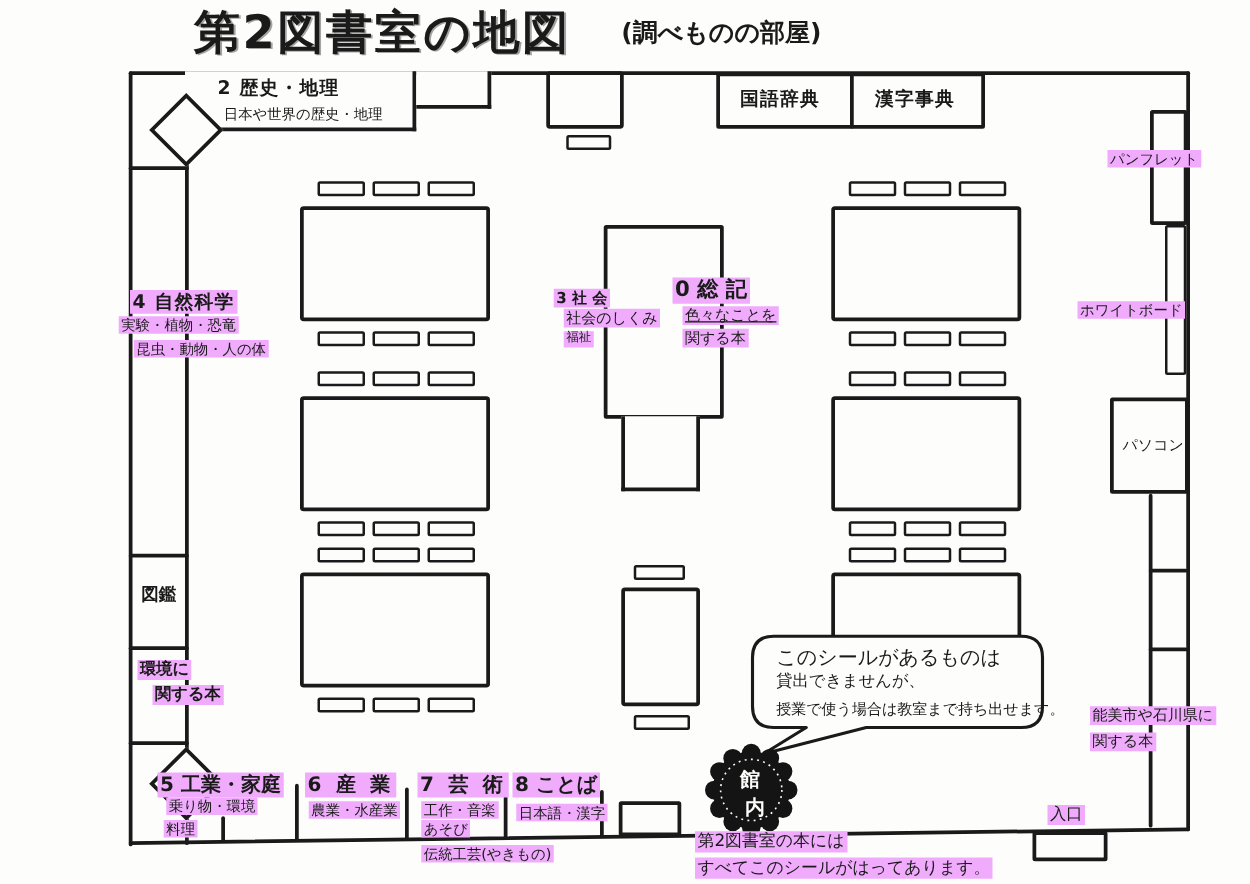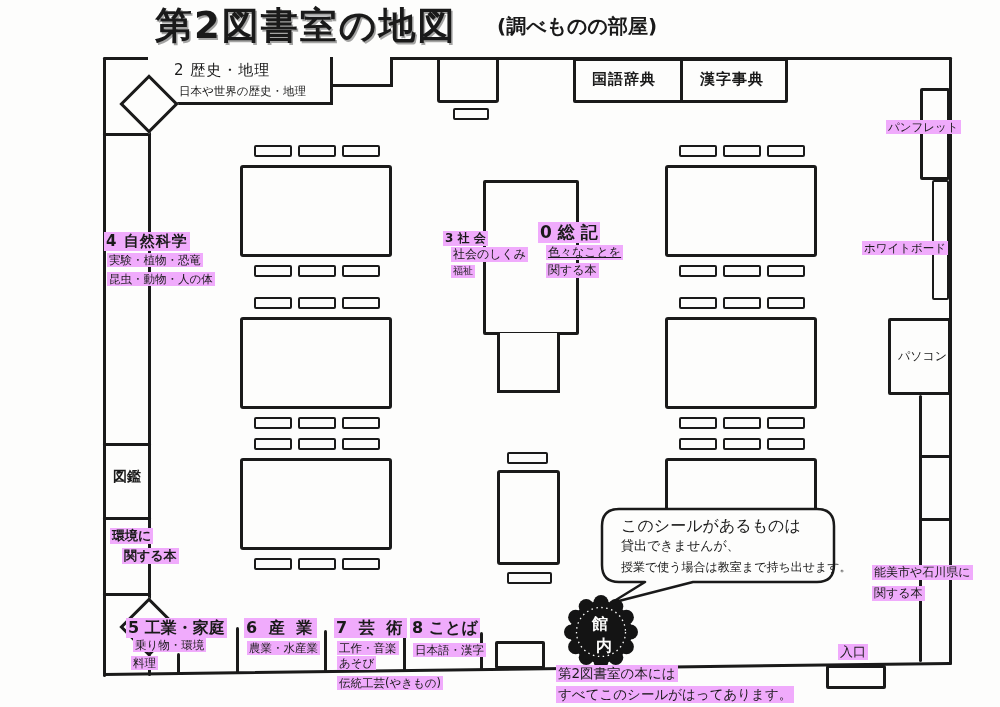--- a/index.html
+++ b/index.html
@@ -6,21 +6,21 @@
   #canvas{
     position:relative;width:1000px;height:707px;background:#fdfdfc;
     font-family:"DejaVu Sans","Liberation Sans",sans-serif;color:#1a1a1a;overflow:hidden;
   }
   .abs{position:absolute;}
   .ln{position:absolute;background:#1a1a1a;z-index:1;border-radius:2px;}
   .box{position:absolute;border:3px solid #1a1a1a;background:#fdfdfc;box-sizing:border-box;border-radius:2px;z-index:2;}
   .thin{border-width:2.5px;}
   .lbl{position:absolute;z-index:4;background:#f0abfc;line-height:1.25;white-space:nowrap;padding:0 2px;}
   .b{font-weight:900;}
-  .sec-title{font-size:16px;font-weight:400;letter-spacing:1px;}
+  .sec-title{font-size:16px;font-weight:700;letter-spacing:1px;}
   .sec-desc{font-size:11.5px;}
   .table{position:absolute;border:3px solid #1a1a1a;background:#fdfdfc;box-sizing:border-box;border-radius:3px;z-index:2;}
   .chair{position:absolute;border:2.5px solid #1a1a1a;background:#fdfdfc;box-sizing:border-box;border-radius:2px;z-index:2;}
   .diamond{position:absolute;width:42px;height:42px;border:3px solid #1a1a1a;background:#fdfdfc;
     transform:rotate(45deg);box-sizing:border-box;z-index:3;}
   svg{position:absolute;z-index:5;}
   .bubble-text{z-index:6;background:transparent;}
 </style>
 </head>
 <body>
@@ -81,21 +81,21 @@
   <div class="ln" style="left:525px;top:333px;width:3px;height:58px;"></div>
 
   <div class="lbl b" style="left:443px;top:217px;font-size:12px;margin-top:14px;">3 社 会</div>
   <div class="lbl" style="left:451px;top:247px;font-size:12px;">社会のしくみ</div>
   <div class="lbl" style="left:451px;top:265px;font-size:10px;">福祉</div>
   <div class="lbl b" style="left:538px;top:222px;font-size:17px;">0 総 記</div>
   <div class="lbl" style="left:546px;top:245px;font-size:12px;text-decoration:underline;">色々なことを</div>
   <div class="lbl" style="left:546px;top:263px;font-size:12px;">関する本</div>
 
   <div class="lbl b" style="left:104px;top:232px;font-size:15px;letter-spacing:1px;">4 自然科学</div>
-  <div class="lbl sec-desc" style="left:107px;top:253px;text-align:right;">実験・植物・恐竜</div>
+  <div class="lbl sec-desc" style="left:95px;top:253px;text-align:right;">実験・植物・恐竜</div>
   <div class="lbl sec-desc" style="left:107px;top:272px;">昆虫・動物・人の体</div>
   <div class="lbl b" style="left:111px;top:468px;font-size:14px;background:transparent;">図鑑</div>
   <div class="lbl b" style="left:110px;top:528px;font-size:13px;">環境に</div>
   <div class="lbl b" style="left:122px;top:548px;font-size:13px;">関する本</div>
 
   <div class="table" style="left:497px;top:470px;width:63px;height:95px;"></div>
   <div class="ln" style="left:499px;top:516px;width:59px;height:3px;"></div>
   <div class="chair" style="left:507px;top:452px;width:41px;height:12px;"></div>
   <div class="chair" style="left:507px;top:572px;width:45px;height:12px;"></div>
 

